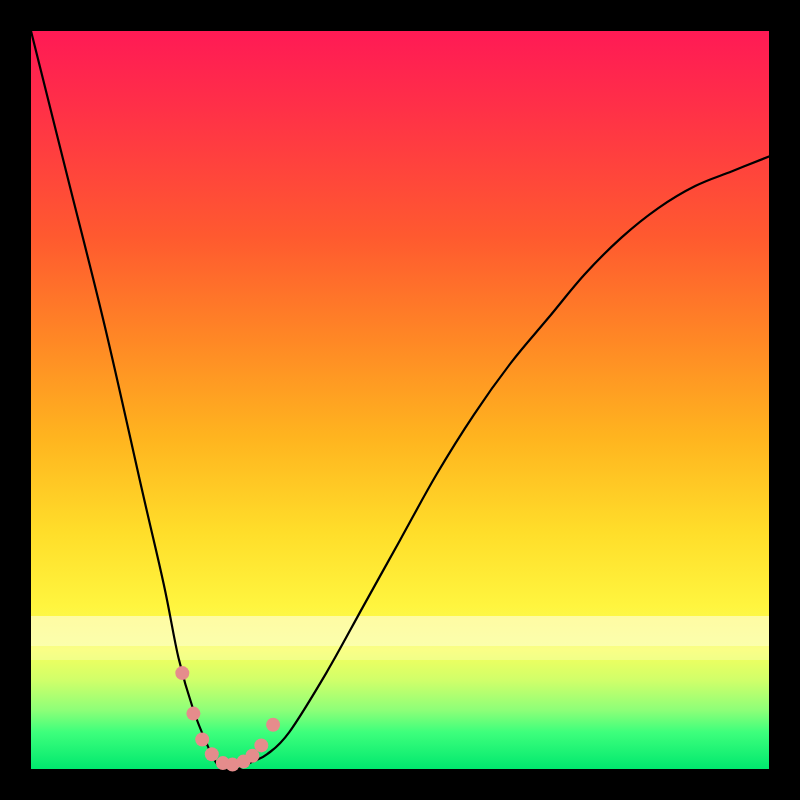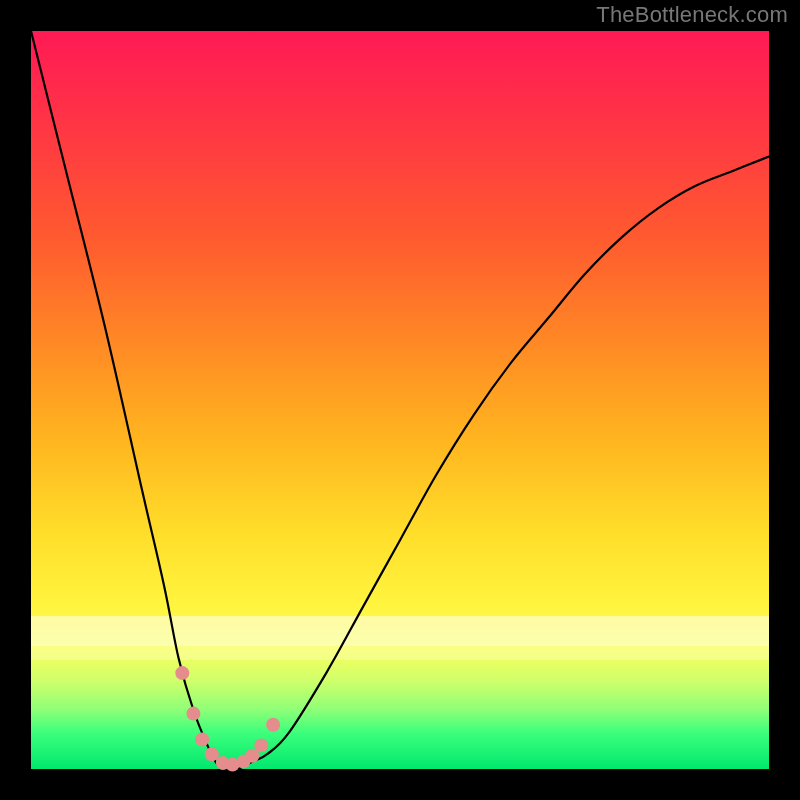--- a/index.html
+++ b/index.html
@@ -76,21 +76,20 @@
   }
   .marker {
     fill: #e58c8c;
     stroke: none;
   }
 </style>
 </head>
 <body>
 
 <div class="frame">
-  <div class="watermark">TheBottleneck.com</div>
 
   <div class="plot-area">
     <div class="band b1"></div>
     <div class="band b2"></div>
 
     <svg class="curve" viewBox="0 0 738 738">
       <path id="curve-path" d="M 0.0 0.0 C 6.6 26.6, 23.6 94.5, 36.9 147.6 C 50.2 200.7, 60.5 239.4, 73.8 295.2 C 87.1 351.0, 100.1 411.1, 110.7 457.6 C 121.3 504.1, 126.2 522.9, 132.8 553.5 C 139.5 584.1, 142.3 604.7, 147.6 627.3 C 152.9 649.9, 157.0 663.0, 162.4 679.0 C 167.7 694.9, 173.1 706.6, 177.1 715.9 C 181.1 725.2, 181.8 726.6, 184.5 730.6 C 187.2 734.6, 187.9 736.7, 191.9 738.0 C 195.9 739.3, 201.3 739.3, 206.6 738.0 C 212.0 736.7, 216.1 733.3, 221.4 730.6 C 226.7 728.0, 229.5 728.6, 236.2 723.2 C 242.8 717.9, 247.7 715.7, 258.3 701.1 C 268.9 686.5, 281.9 664.6, 295.2 642.1 C 308.5 619.5, 318.8 599.6, 332.1 575.6 C 345.4 551.7, 355.7 533.1, 369.0 509.2 C 382.3 485.3, 392.6 465.4, 405.9 442.8 C 419.2 420.2, 429.5 403.7, 442.8 383.8 C 456.1 363.8, 466.4 349.4, 479.7 332.1 C 493.0 314.8, 503.3 303.8, 516.6 287.8 C 529.9 271.9, 540.2 258.2, 553.5 243.5 C 566.8 228.9, 577.1 218.6, 590.4 206.6 C 603.7 194.7, 614.0 186.4, 627.3 177.1 C 640.6 167.8, 650.9 161.6, 664.2 155.0 C 677.5 148.3, 687.8 145.5, 701.1 140.2 C 714.4 134.9, 731.4 128.1, 738.0 125.5"></path>
       <g id="marker-group">
           <circle cx="151.3" cy="642.1" r="7" class="marker"></circle>
           <circle cx="162.4" cy="682.6" r="7" class="marker"></circle>

